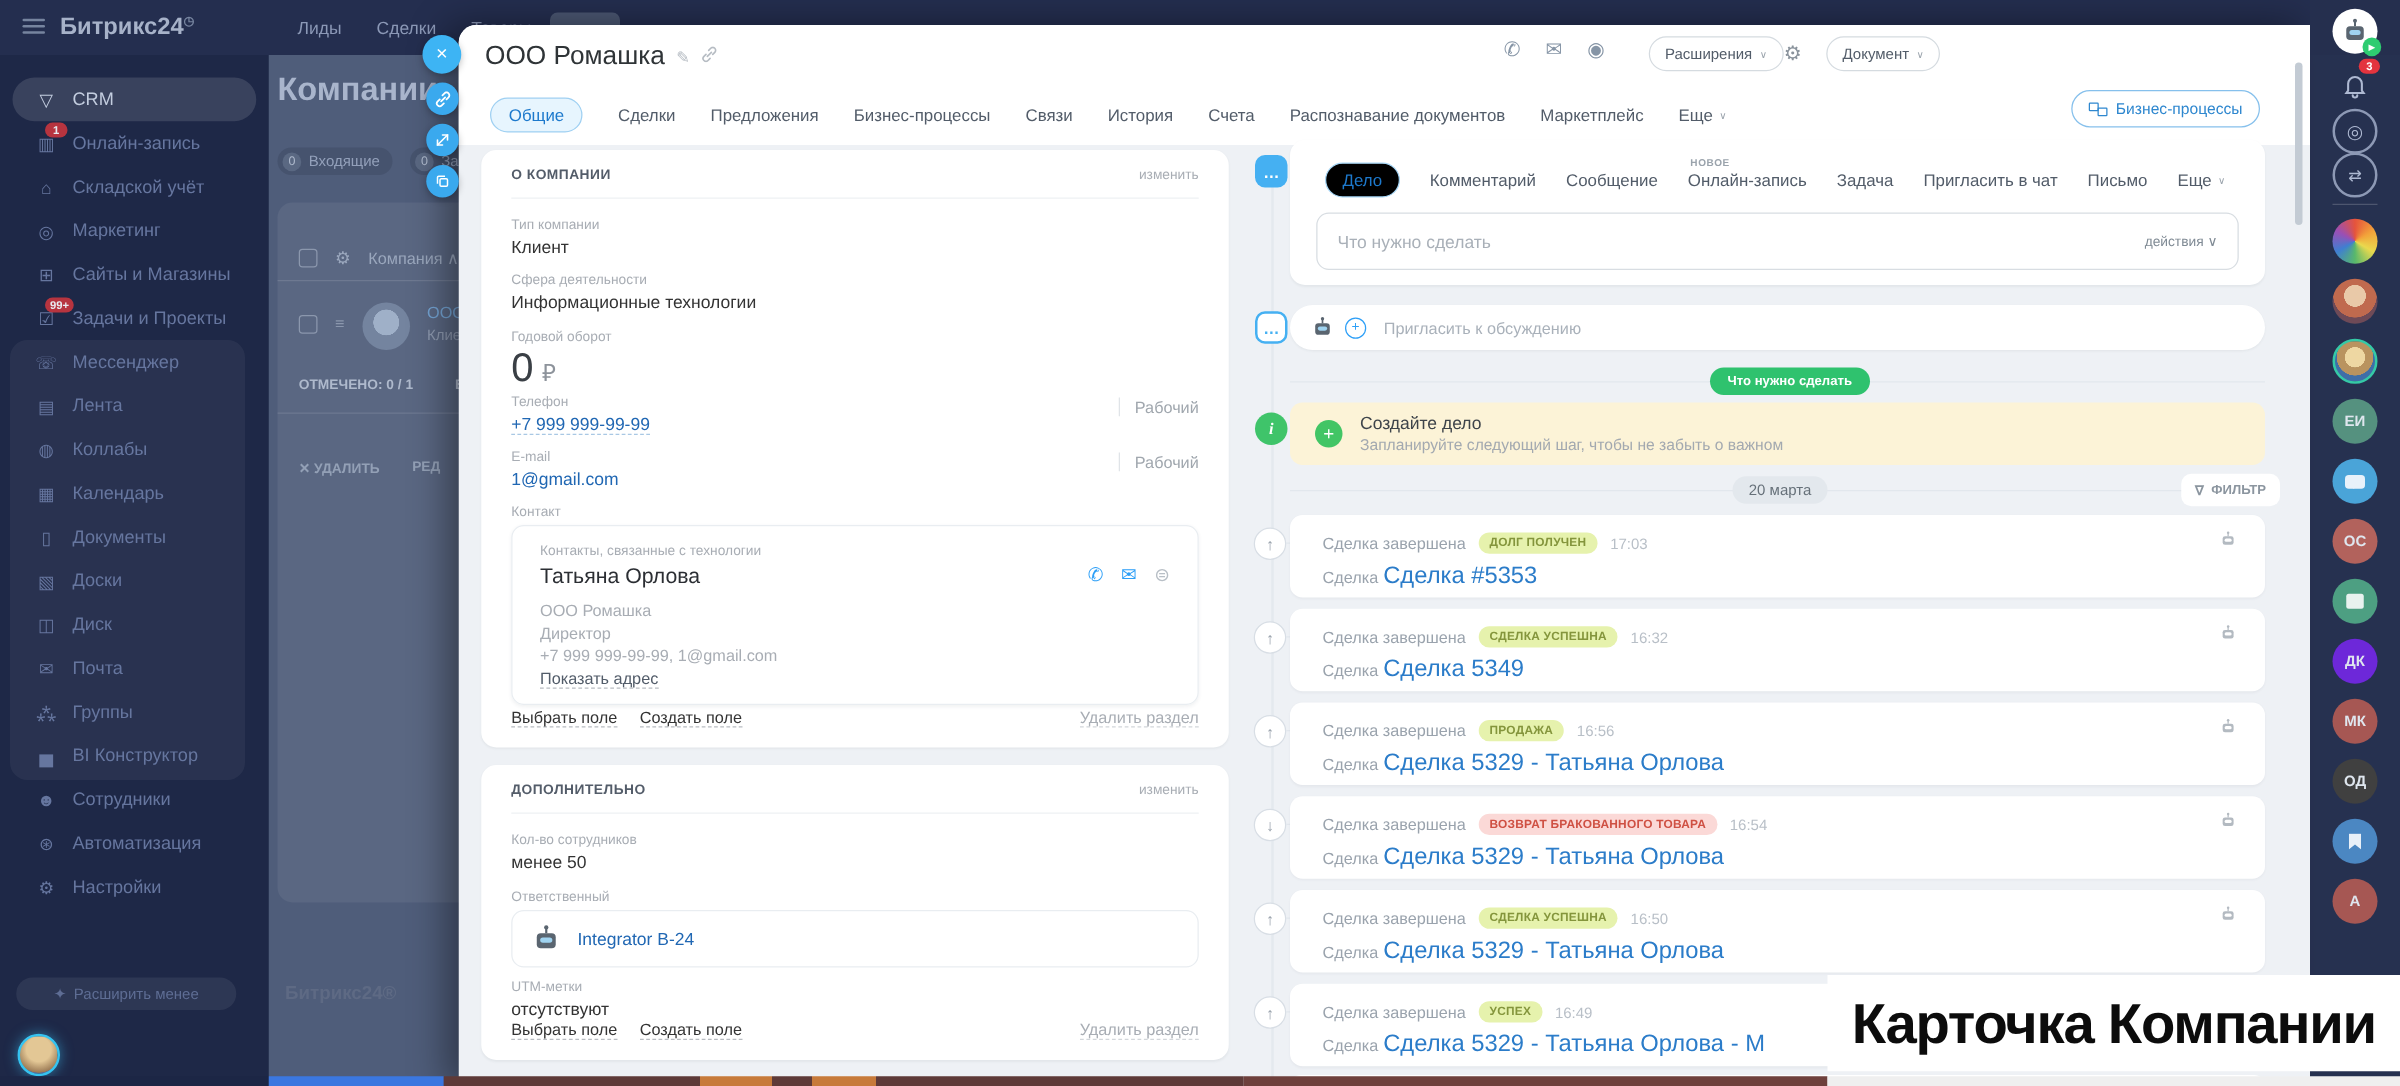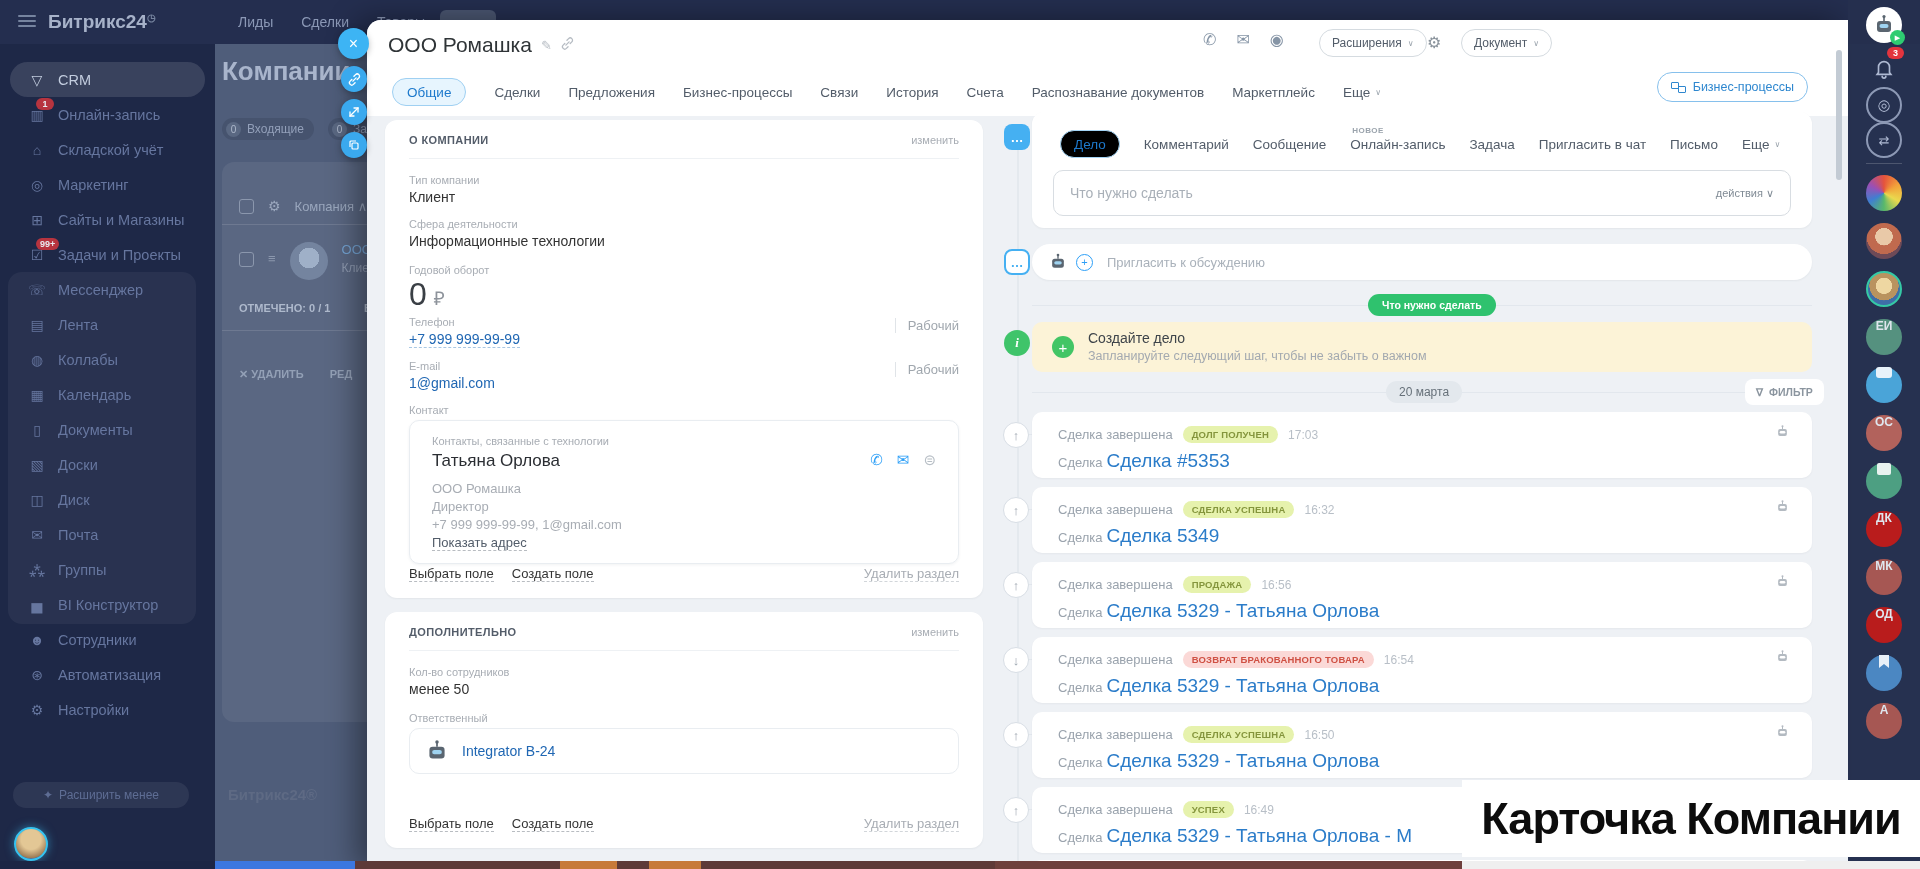--- a/index.html
+++ b/index.html
@@ -190,21 +190,21 @@
     color:#fff;font-size:7px;display:flex;align-items:center;justify-content:center;}
   #st-bell{top:50px;display:flex;align-items:center;justify-content:center;}
   #st-bell .bdg{position:absolute;right:-2px;top:-3px;min-width:9px;padding:1px 4px;background:#e3343e;color:#fff;
     font-size:9px;font-weight:bold;border-radius:8px;text-align:center;}
   .st-ring{border:2px solid #8d99b5;box-sizing:border-box;display:flex;align-items:center;justify-content:center;color:#aeb9d2;font-size:15px;}
   #st-copilot{top:87px;}
   #st-sync{top:122px;font-size:13px;}
   #st-div{position:absolute;left:18px;top:163px;width:36px;height:1px;background:rgba(255,255,255,.18);}
   #st-host{position:absolute;left:0;top:175px;width:72px;}
   .st-av{position:relative;width:36px;height:36px;border-radius:50%;margin:0 auto 12px auto;cursor:pointer;
-    display:flex;align-items:flex-start;justify-content:center;}
+    display:flex;align-items:center;justify-content:center;}
   .st-av .tx{color:#dfe6ee;font-size:12px;font-weight:bold;}
   .st-av .ic{display:none;}
   .st-av.swirl{background:conic-gradient(#e5533c,#f2a23a,#ead94e,#58b86b,#3f7fd1,#9a4fb5,#e5533c);}
   .st-av.photo-red{background:radial-gradient(circle at 50% 38%,#e9c9a8 0 30%,#c06a4e 31% 60%,#6e4a57 61%);}
   .st-av.photo-blonde{background:radial-gradient(circle at 50% 40%,#eed7a2 0 32%,#b9935f 33% 58%,#3f6ea8 59%);
     border:2px solid #35c9a6;box-sizing:border-box;}
   .st-av.chat .ic{display:block;width:16px;height:11px;background:#e8f2fa;border-radius:3px;position:relative;}
   .st-av.chat .ic:after{content:"";position:absolute;left:3px;bottom:-4px;border:4px solid transparent;border-top-color:#e8f2fa;}
   .st-av.news .ic,.st-av.bookmark .ic{display:block;}
   .st-av.news .ic{width:14px;height:12px;background:#e8f2ef;border-radius:2px;}
@@ -592,20 +592,24 @@
       </div>
       <div id="resp-box">
         <svg width="26" height="26" viewBox="0 0 24 24">
           <rect x="5" y="8" width="14" height="11" rx="3" fill="#5a6570"></rect>
           <rect x="7.5" y="11" width="9" height="4" rx="2" fill="#9fd3f0"></rect>
           <line x1="12" y1="4" x2="12" y2="8" stroke="#5a6570" stroke-width="1.6"></line>
             <circle cx="12" cy="3.6" r="1.6" fill="#5a6570"></circle>
         </svg>
         <span class="r-name">Integrator B-24</span>
       </div>
+      <div class="fld" id="f-utm">
+        <div class="f-label">UTM-метки</div>
+        <div class="f-value">отсутствуют</div>
+      </div>
       <div class="card-foot">
         <span class="dash">Выбрать поле</span>
         <span class="dash">Создать поле</span>
         <span class="del">Удалить раздел</span>
       </div>
     </div>
 
     <div id="rail-line"></div>
     <div class="rail-ico" id="rail-chat1">…</div>
     <div class="rail-ico" id="rail-chat2">…</div>
@@ -882,31 +886,31 @@
         <div class="st-av initials" style="background-color: rgb(178, 98, 92);">
           <span class="tx">ОС</span>
 
         </div>
 
         <div class="st-av news" style="background-color: rgb(77, 159, 130);">
 
           <span class="ic"></span>
         </div>
 
-        <div class="st-av initials" style="background-color: #b91c1c;">
+        <div class="st-av initials" style="background-color: #6d28d9;">
           <span class="tx">ДК</span>
 
         </div>
 
         <div class="st-av initials" style="background-color: rgb(166, 87, 83);">
           <span class="tx">МК</span>
 
         </div>
 
-        <div class="st-av initials" style="background-color: #b91c1c;">
+        <div class="st-av initials" style="background-color: #404040;">
           <span class="tx">ОД</span>
 
         </div>
 
         <div class="st-av bookmark" style="background-color: rgb(75, 135, 194);">
 
           <span class="ic"></span>
         </div>
 
         <div class="st-av initials" style="background-color: rgb(166, 87, 83);">

